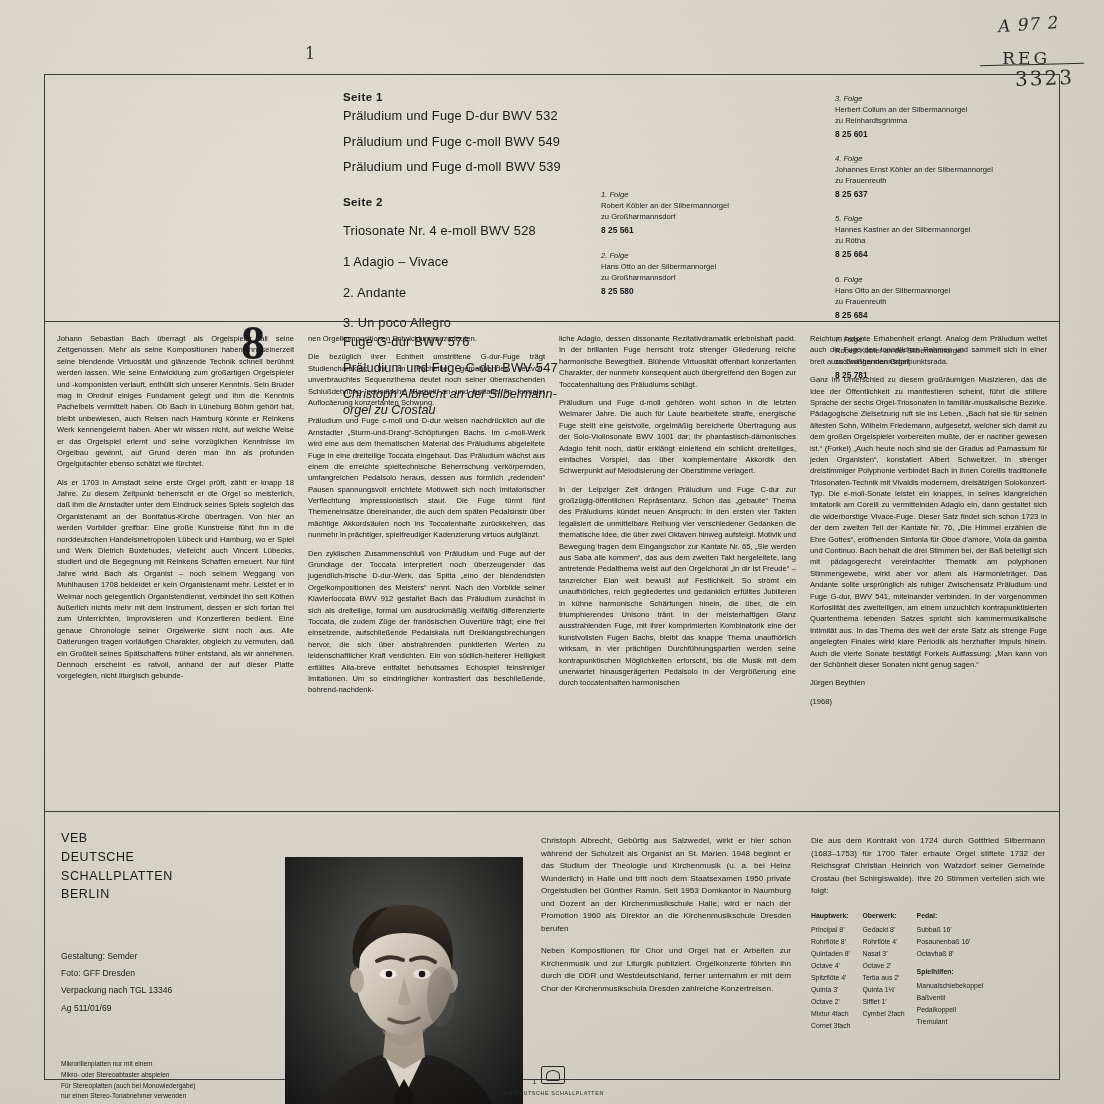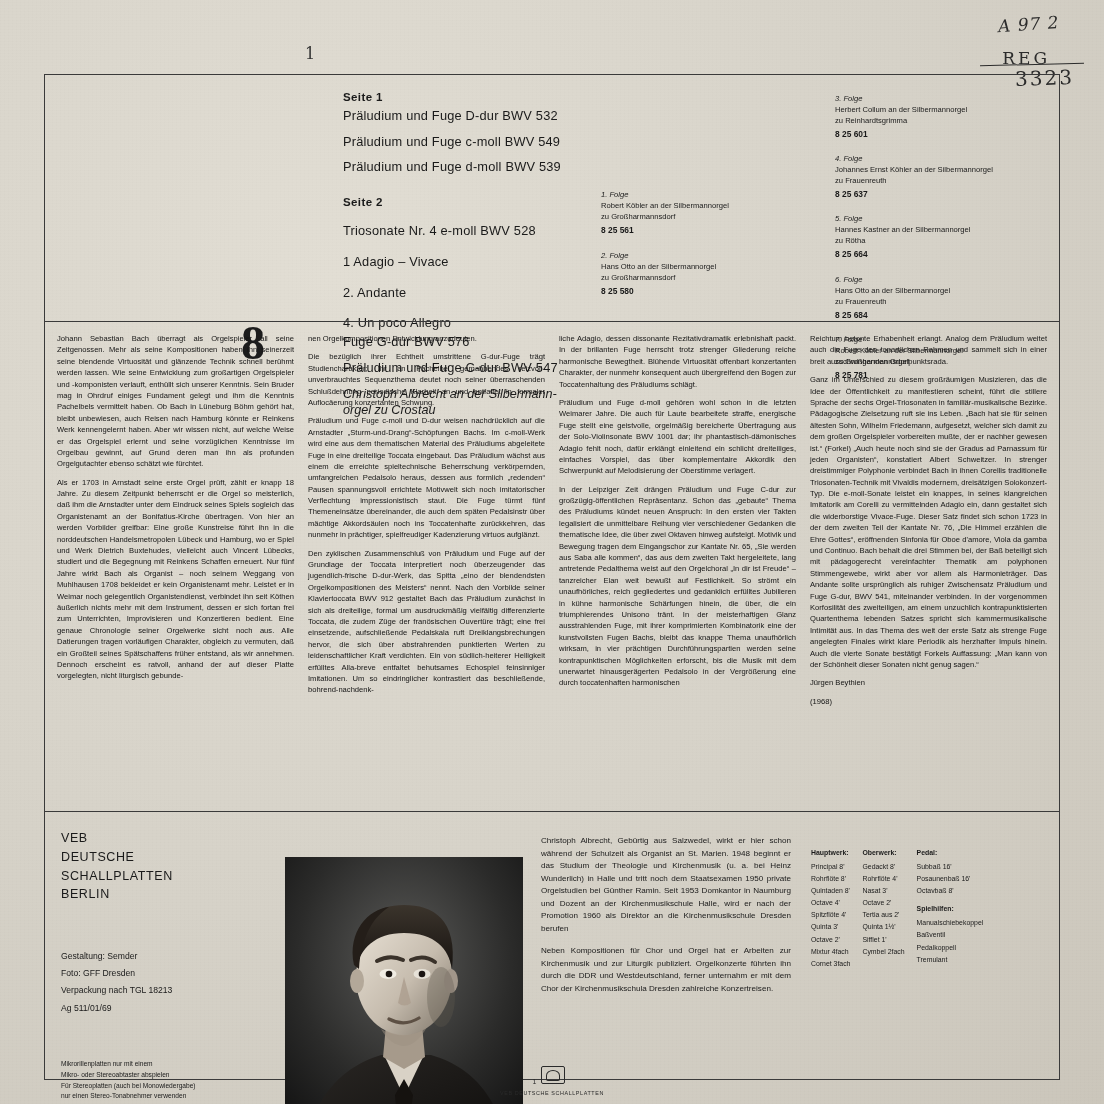--- a/index.html
+++ b/index.html
@@ -159,21 +159,21 @@
       <div class="side-label">Seite 1</div>
       <div class="track">Präludium und Fuge D-dur BWV 532</div>
       <div class="track">Präludium und Fuge c-moll BWV 549</div>
       <div class="track">Präludium und Fuge d-moll BWV 539</div>
 
       <div class="spacer-s"></div>
       <div class="side-label">Seite 2</div>
       <div class="track sub">Triosonate Nr. 4 e-moll BWV 528</div>
       <div class="track sub">1 Adagio  –  Vivace</div>
       <div class="track sub">2. Andante</div>
-      <div class="track sub">4. Un poco Allegro</div>
+      <div class="track sub">3. Un poco Allegro</div>
       <div class="track">Fuge G-dur BWV 576</div>
       <div class="track">Präludium und Fuge C-dur BWV 547</div>
 
       <div class="performer" style="white-space:pre-line; font-style:italic;">Christoph Albrecht an der Silbermann-
 orgel zu Crostau</div>
     </div>
 
     <div class="reihe">
 
       <div class="folge" style="margin-top:98px;">
@@ -255,21 +255,21 @@
   <div class="bottom">
 
     <div class="bl">
       <div class="label-name" style="white-space:pre-line;">VEB
 DEUTSCHE
 SCHALLPLATTEN
 BERLIN</div>
       <div class="credits">
         <div>Gestaltung: Semder</div>
         <div>Foto: GFF Dresden</div>
-        <div>Verpackung nach TGL 18213</div>
+        <div>Verpackung nach TGL 13346</div>
         <div>Ag 511/01/69</div>
       </div>
       <div class="smallprint" style="white-space:pre-line;">Mikrorillenplatten nur mit einem
 Mikro- oder Stereoabtaster abspielen
 Für Stereoplatten (auch bei Monowiedergabe)
 nur einen Stereo-Tonabnehmer verwenden
 Platte und Abtastspitze stets von Staub reinigen</div>
     </div>
 
     <div class="portrait-wrap">
@@ -331,20 +331,21 @@
         </svg>
       </div>
     </div>
 
     <div class="br">
       <div class="bio">
         <p>Christoph Albrecht, Gebürtig aus Salzwedel, wirkt er hier schon während der Schulzeit als Organist an St. Marien. 1948 beginnt er das Studium der Theologie und Kirchenmusik (u. a. bei Heinz Wunderlich) in Halle und tritt noch dem Staatsexamen 1950 private Orgelstudien bei Günther Ramin. Seit 1953 Domkantor in Naumburg und Dozent an der Kirchenmusikschule Halle, wird er nach der Promotion 1960 als Direktor an die Kirchenmusikschule Dresden berufen</p>
         <p>Neben Kompositionen für Chor und Orgel hat er Arbeiten zur Kirchenmusik und zur Liturgik publiziert. Orgelkonzerte führten ihn durch die DDR und Westdeutschland, ferner unternahm er mit dem Chor der Kirchenmusikschula Dresden zahlreiche Konzertreisen.</p>
       </div>
       <div class="organ">
+        <p>Die aus dem Kontrakt von 1724 durch Gottfried Silbermann (1683–1753) für 1700 Taler erbaute Orgel stiftete 1732 der Reichsgraf Christian Heinrich von Watzdorf seiner Gemeinde Crostau (bei Schirgiswalde). Ihre 20 Stimmen verteilen sich wie folgt:</p>
         <div class="stoplist">
           <div class="stop-col">
             <div class="sc-head">Hauptwerk:</div>
             <div>Principal 8'</div>
             <div>Rohrflöte 8'</div>
             <div>Quintaden 8'</div>
             <div>Octave 4'</div>
             <div>Spitzflöte 4'</div>
             <div>Quinta 3'</div>
             <div>Octave 2'</div>

